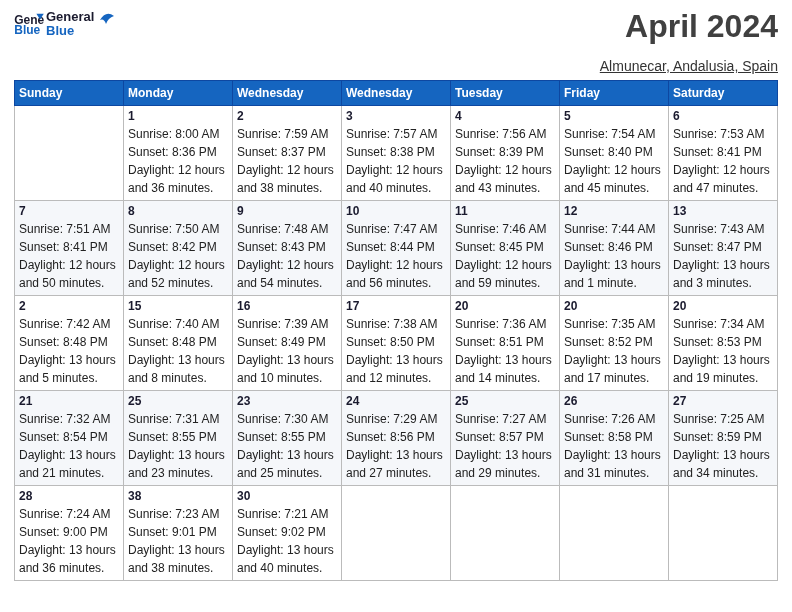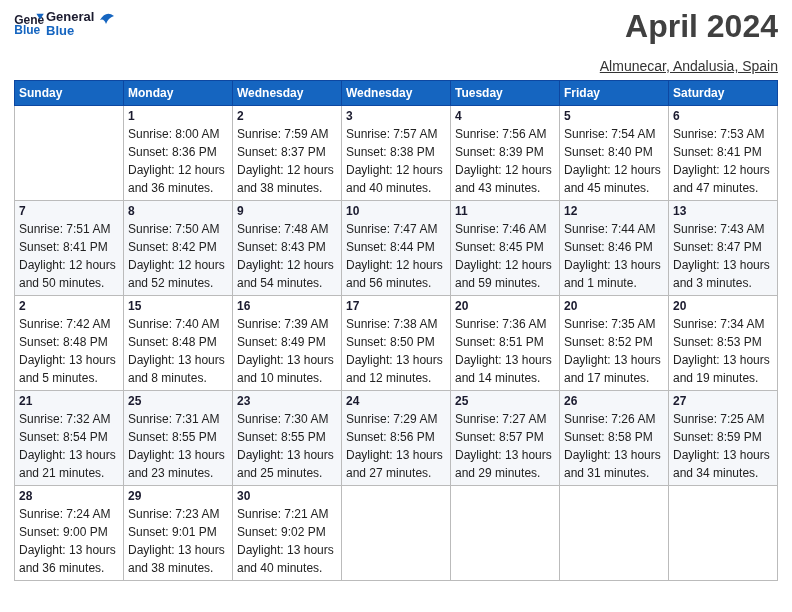--- a/index.html
+++ b/index.html
@@ -242,21 +242,21 @@
             <span class="day-number">27</span>
             <div class="day-info">Sunrise: 7:25 AM<br>Sunset: 8:59 PM<br>Daylight: 13 hours<br>and 34 minutes.</div>
           </td>
         </tr>
         <tr>
           <td>
             <span class="day-number">28</span>
             <div class="day-info">Sunrise: 7:24 AM<br>Sunset: 9:00 PM<br>Daylight: 13 hours<br>and 36 minutes.</div>
           </td>
           <td>
-            <span class="day-number">29</span>
+            <span class="day-number">38</span>
             <div class="day-info">Sunrise: 7:23 AM<br>Sunset: 9:01 PM<br>Daylight: 13 hours<br>and 38 minutes.</div>
           </td>
           <td>
             <span class="day-number">30</span>
             <div class="day-info">Sunrise: 7:21 AM<br>Sunset: 9:02 PM<br>Daylight: 13 hours<br>and 40 minutes.</div>
           </td>
           <td class="empty-cell"></td>
           <td class="empty-cell"></td>
           <td class="empty-cell"></td>
           <td class="empty-cell"></td>

